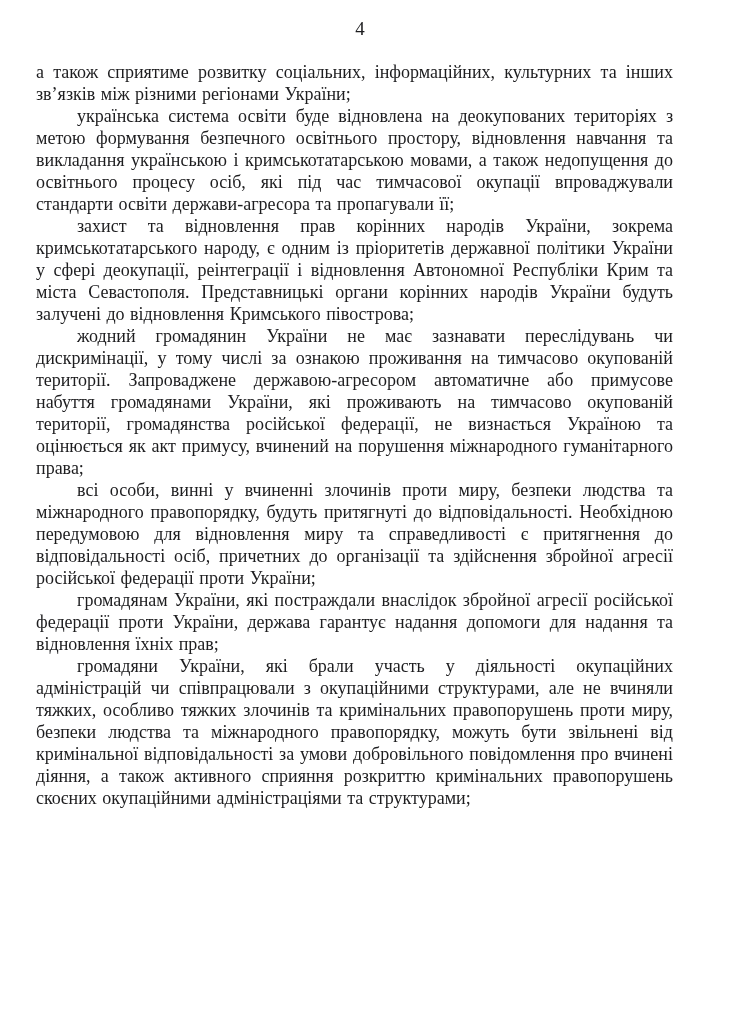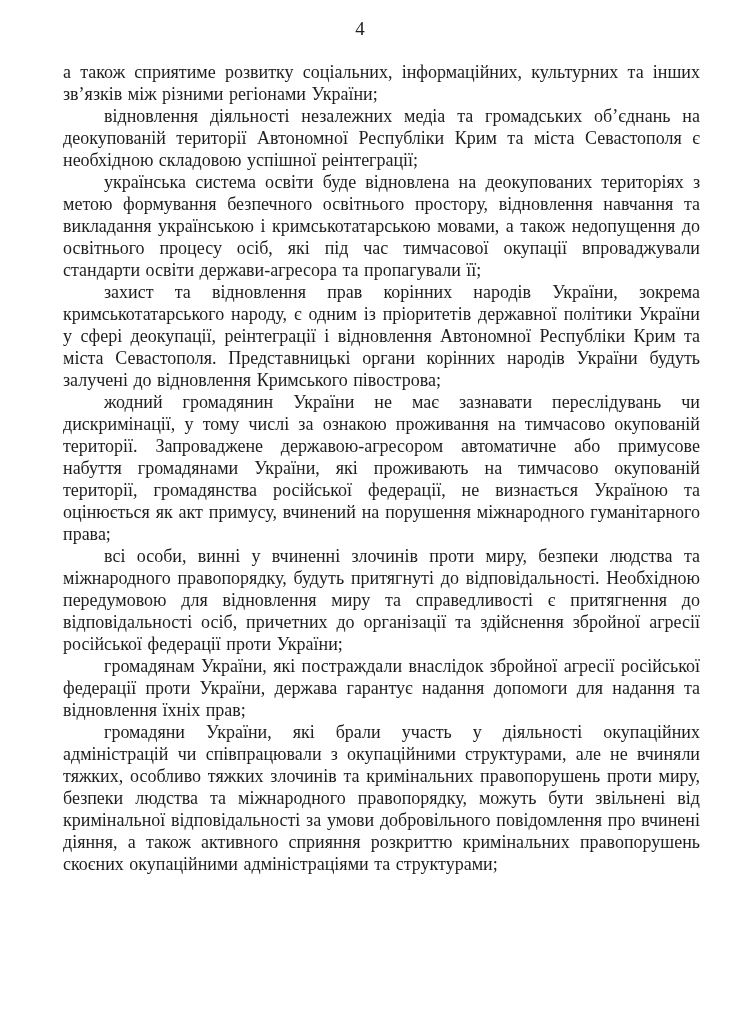--- a/index.html
+++ b/index.html
@@ -22,42 +22,41 @@
     left: 0;
     width: 720px;
     text-align: center;
     font-size: 19px;
     line-height: 22px;
     color: #1d1d1f;
   }
   .document-body {
     position: absolute;
     top: 61px;
-    left: 63px;
+    left: 36px;
     width: 637px;
   }
   .para {
     margin: 0;
     font-size: 18px;
     line-height: 22px;
     text-align: justify;
     word-spacing: 1px;
   }
   .para.indent {
     text-indent: 41px;
   }
 </style>
 </head>
 <body>
 
 <div class="page">
   <div class="page-number">4</div>
   <div class="document-body">
       <p class="para">а також сприятиме розвитку соціальних, інформаційних, культурних та інших зв’язків між різними регіонами України;</p>
-      <p class="para indent">відновлення діяльності незалежних медіа та громадських об’єднань на деокупованій території Автономної Республіки Крим та міста Севастополя є необхідною складовою успішної реінтеграції;</p>
       <p class="para indent">українська система освіти буде відновлена на деокупованих територіях з метою формування безпечного освітнього простору, відновлення навчання та викладання українською і кримськотатарською мовами, а також недопущення до освітнього процесу осіб, які під час тимчасової окупації впроваджували стандарти освіти держави-агресора та пропагували її;</p>
       <p class="para indent">захист та відновлення прав корінних народів України, зокрема кримськотатарського народу, є одним із пріоритетів державної політики України у сфері деокупації, реінтеграції і відновлення Автономної Республіки Крим та міста Севастополя. Представницькі органи корінних народів України будуть залучені до відновлення Кримського півострова;</p>
       <p class="para indent">жодний громадянин України не має зазнавати переслідувань чи дискримінації, у тому числі за ознакою проживання на тимчасово окупованій території. Запроваджене державою-агресором автоматичне або примусове набуття громадянами України, які проживають на тимчасово окупованій території, громадянства російської федерації, не визнається Україною та оцінюється як акт примусу, вчинений на порушення міжнародного гуманітарного права;</p>
       <p class="para indent">всі особи, винні у вчиненні злочинів проти миру, безпеки людства та міжнародного правопорядку, будуть притягнуті до відповідальності. Необхідною передумовою для відновлення миру та справедливості є притягнення до відповідальності осіб, причетних до організації та здійснення збройної агресії російської федерації проти України;</p>
       <p class="para indent">громадянам України, які постраждали внаслідок збройної агресії російської федерації проти України, держава гарантує надання допомоги для надання та відновлення їхніх прав;</p>
       <p class="para indent">громадяни України, які брали участь у діяльності окупаційних адміністрацій чи співпрацювали з окупаційними структурами, але не вчиняли тяжких, особливо тяжких злочинів та кримінальних правопорушень проти миру, безпеки людства та міжнародного правопорядку, можуть бути звільнені від кримінальної відповідальності за умови добровільного повідомлення про вчинені діяння, а також активного сприяння розкриттю кримінальних правопорушень скоєних окупаційними адміністраціями та структурами;</p>
     </div>
 </div>
 
 </body></html>

